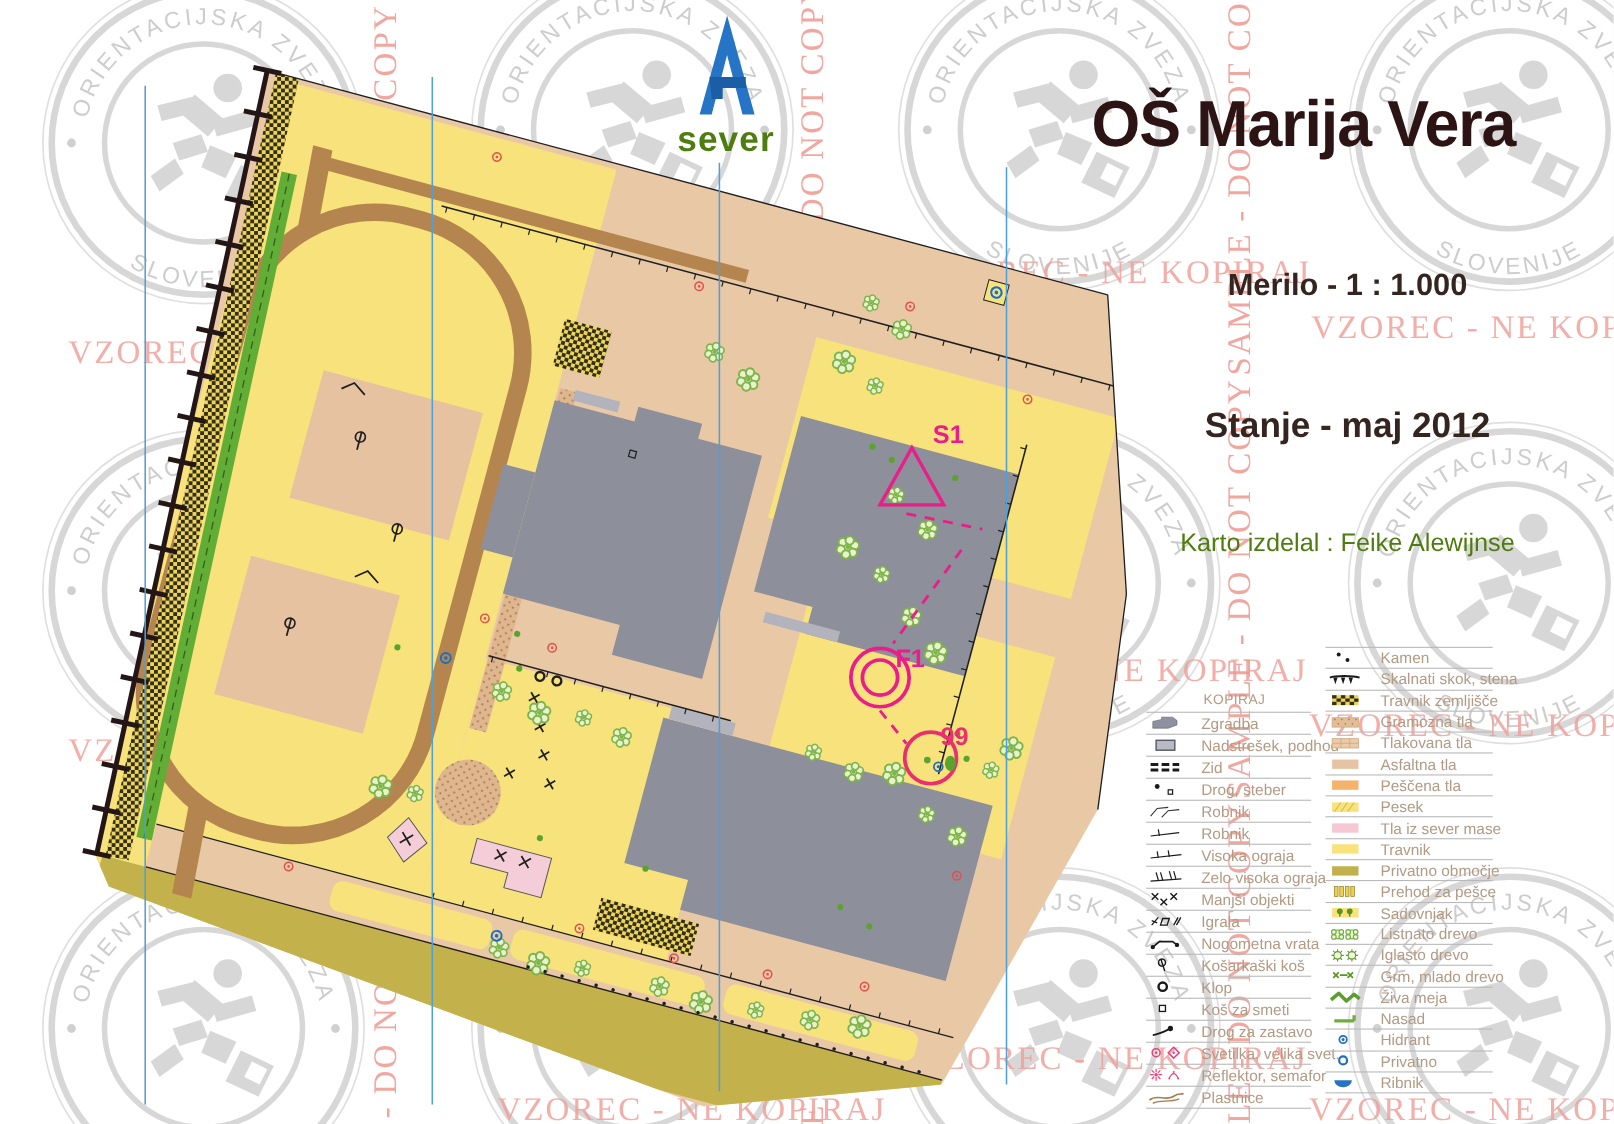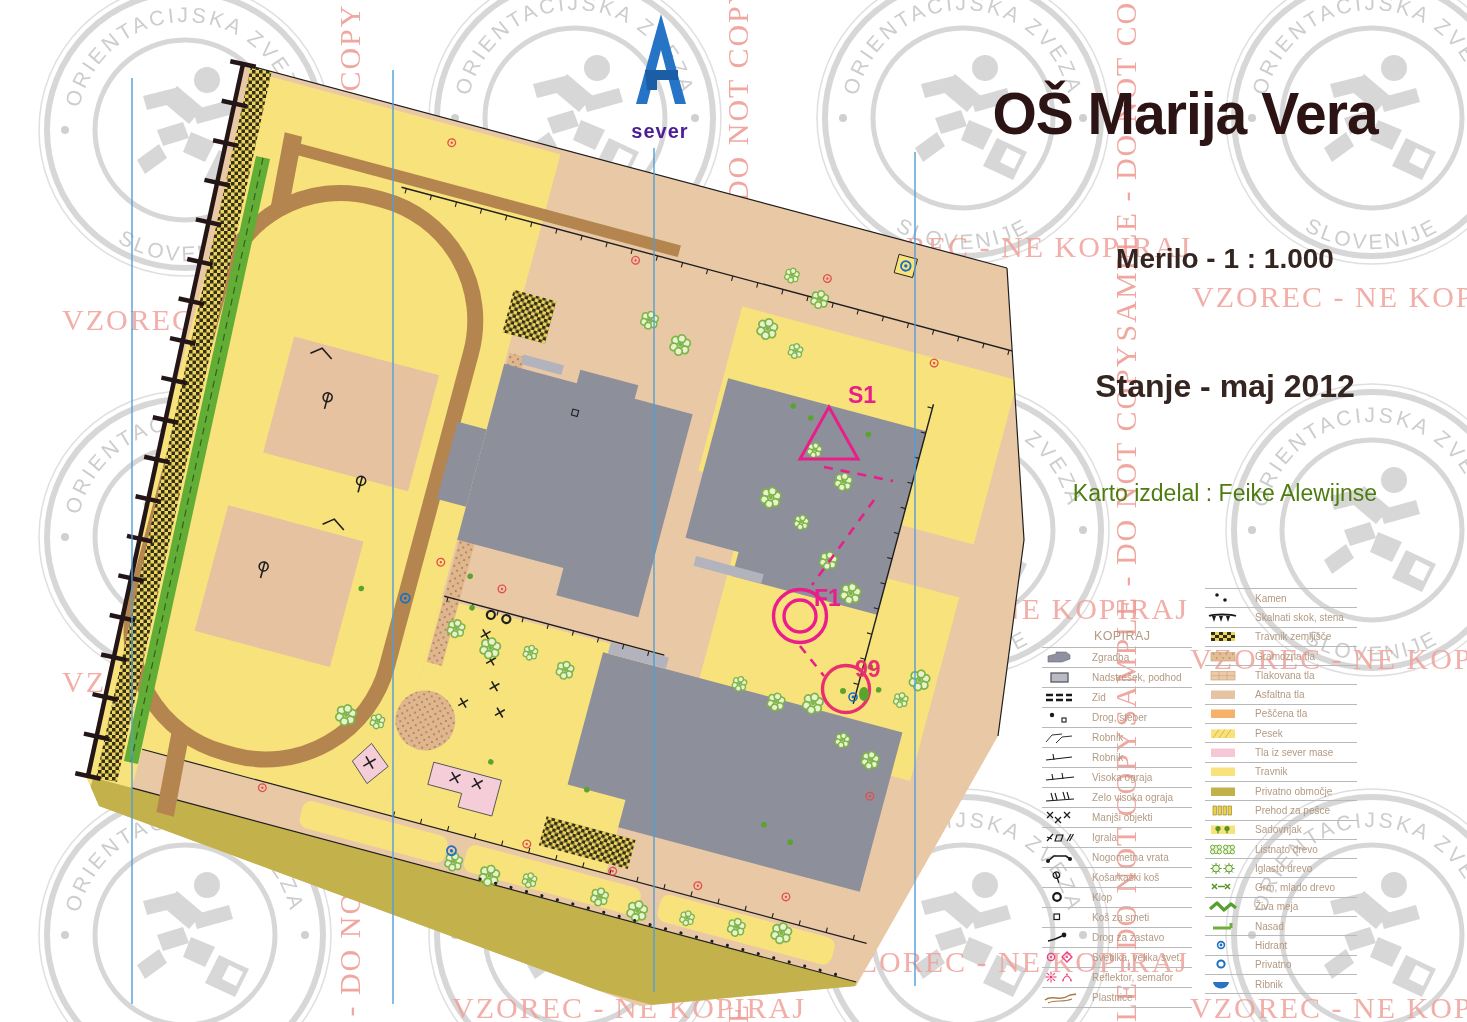--- a/index.html
+++ b/index.html
@@ -4,39 +4,39 @@
 <style>
   html,body{margin:0;padding:0;background:#ffffff;}
   .canvas{position:relative;width:1467px;height:1022px;background:#fff;overflow:hidden;
           font-family:"Liberation Sans",sans-serif;}
   svg{display:block;}
   #wm-svg,#map-svg{position:absolute;left:0;top:0;}
   .wm-arc{font-family:"Liberation Sans",sans-serif;font-size:21px;letter-spacing:3px;fill:#cdcdcd;}
   .wm-red text{font-family:"Liberation Serif",serif;font-size:30px;letter-spacing:2px;fill:#f0a29b;opacity:.85;}
   .wm-red-v text{font-family:"Liberation Serif",serif;font-size:30px;letter-spacing:2px;fill:#ee9890;opacity:.85;}
   #club{position:absolute;left:600px;top:12px;width:120px;text-align:center;}
-  #club .club-name{color:#4c1d95;font-weight:bold;font-size:20px;letter-spacing:1px;margin-top:12px;}
+  #club .club-name{color:#4d7c0f;font-weight:bold;font-size:32px;letter-spacing:1px;margin-top:0px;}
   #title{position:absolute;left:975px;top:80px;width:420px;text-align:center;
          font-size:57px;font-weight:bold;color:#2d1414;letter-spacing:-1px;transform:scaleY(1.04);}
   .info-line{position:absolute;left:1030px;width:390px;text-align:center;color:#352520;}
   #info-scale{top:243px;font-size:28px;font-weight:bold;}
   #info-contours{top:306px;font-size:27px;font-weight:bold;}
   #info-status{top:368px;font-size:32px;font-weight:bold;}
   #info-credit{top:480px;font-size:23px;font-weight:normal;color:#4d7c0f;}
   .lg-col{position:absolute;background:transparent;}
   #legend-left{left:1042px;top:626px;width:150px;}
   #legend-right{left:1205px;top:588px;width:152px;}
   .lg-head{height:21px;line-height:21px;padding-left:52px;font-size:12.5px;color:#b39a84;
            letter-spacing:.4px;border-bottom:1px solid #b9b9b9;}
   #legend-right .lg-rows{border-top:1px solid #b9b9b9;}
   .lg-row{height:19px;display:flex;align-items:center;border-bottom:1px solid #b9b9b9;}
   #legend-right .lg-row{height:18.3px;}
   .lg-sym{width:50px;flex:0 0 50px;}
   .lg-ico{width:44px;height:15px;}
-  .lg-label{font-size:10px;color:#b39a84;white-space:nowrap;}
+  .lg-label{font-size:14px;color:#b39a84;white-space:nowrap;}
 </style>
 </head>
 <body>
 
 <div class="canvas">
 
   <svg id="wm-svg" width="1467" height="1022" viewBox="0 0 1467 1022">
     <defs>
       <path id="arcT" d="M -108 0 A 108 108 0 0 1 108 0"></path>
       <path id="arcB" d="M -131 0 A 131 131 0 0 0 131 0"></path>

